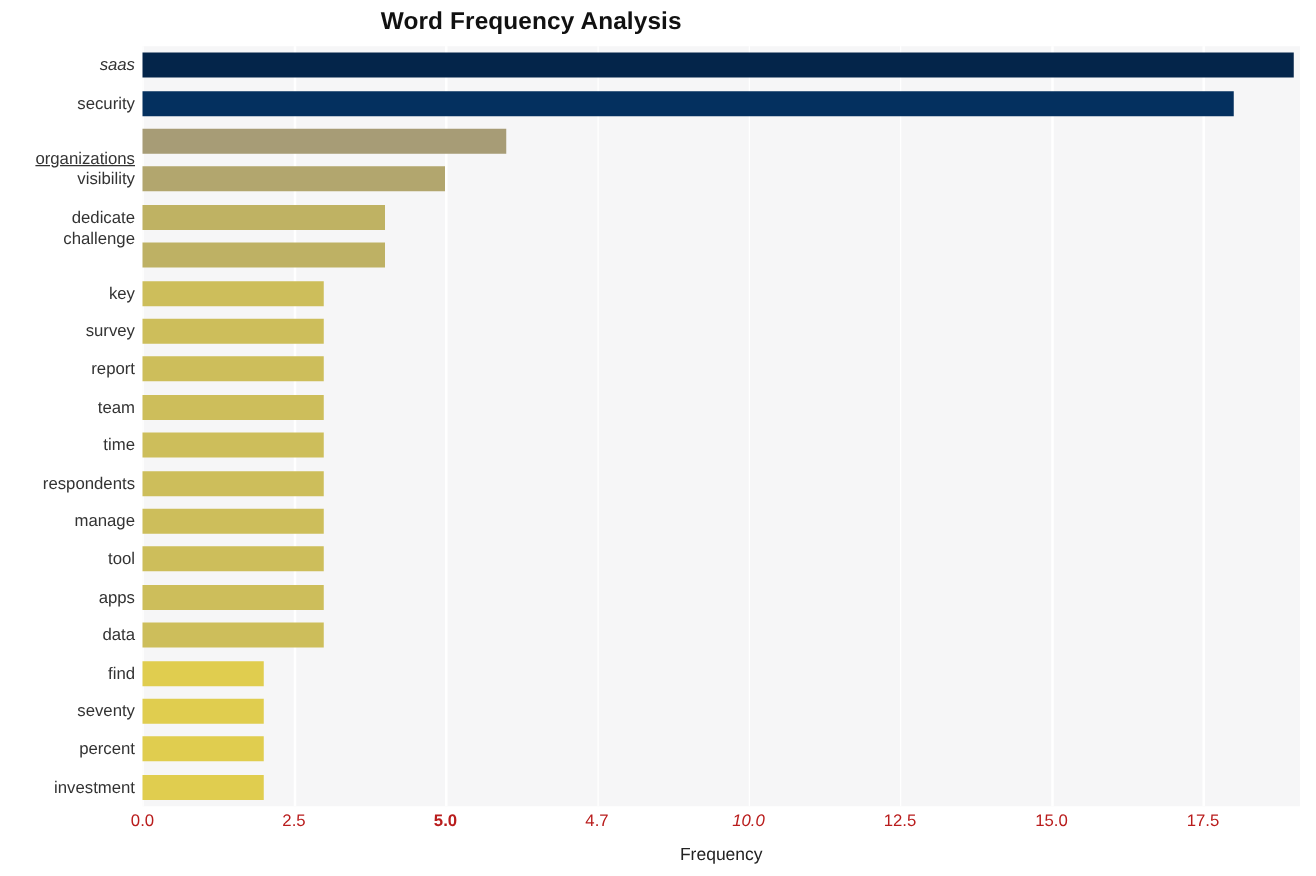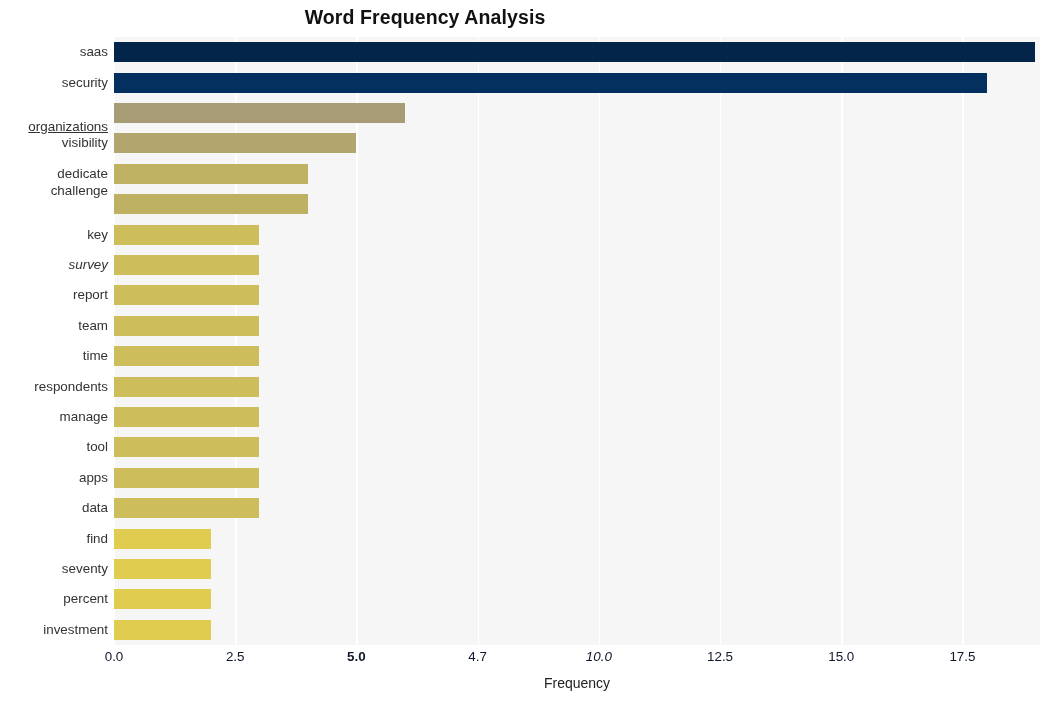--- a/index.html
+++ b/index.html
@@ -82,21 +82,21 @@
     left: 0;
     top: 650px;
     width: 1053px;
     height: 24px;
   }
   .xtick-label {
     position: absolute;
     top: 0;
     transform: translateX(-50%);
     font-size: 13.4px;
-    color: #0f172a;
+    color: #b91c1c;
     white-space: nowrap;
     line-height: 1;
   }
   #xaxis-title {
     position: absolute;
     left: 114px;
     top: 675px;
     width: 926px;
     text-align: center;
     font-size: 14px;
@@ -139,28 +139,28 @@
         <div class="bar" style="top: 430.768px; height: 20.064px; width: 145.445px; background: rgb(205, 190, 91);"></div>
         <div class="bar" style="top: 461.168px; height: 20.064px; width: 145.445px; background: rgb(205, 190, 91);"></div>
         <div class="bar" style="top: 491.568px; height: 20.064px; width: 96.9634px; background: rgb(224, 205, 79);"></div>
         <div class="bar" style="top: 521.968px; height: 20.064px; width: 96.9634px; background: rgb(224, 205, 79);"></div>
         <div class="bar" style="top: 552.368px; height: 20.064px; width: 96.9634px; background: rgb(224, 205, 79);"></div>
         <div class="bar" style="top: 582.768px; height: 20.064px; width: 96.9634px; background: rgb(224, 205, 79);"></div>
       </div>
   </div>
 
   <div id="ylabels-layer">
-      <div class="ytick-label" style="top: 8.2px;">saas</div>
+      <div class="ytick-label" style="top: 8.2px; font-style: italic;">saas</div>
       <div class="ytick-label" style="top: 38.6px;">security</div>
       <div class="ytick-label" style="top: 83px; text-decoration: underline;">organizations</div>
       <div class="ytick-label" style="top: 99.4px;">visibility</div>
       <div class="ytick-label" style="top: 129.8px;">dedicate</div>
       <div class="ytick-label" style="top: 147px;">challenge</div>
       <div class="ytick-label" style="top: 190.6px;">key</div>
-      <div class="ytick-label" style="top: 221px; font-style: italic;">survey</div>
+      <div class="ytick-label" style="top: 221px;">survey</div>
       <div class="ytick-label" style="top: 251.4px;">report</div>
       <div class="ytick-label" style="top: 281.8px;">team</div>
       <div class="ytick-label" style="top: 312.2px;">time</div>
       <div class="ytick-label" style="top: 342.6px;">respondents</div>
       <div class="ytick-label" style="top: 373px;">manage</div>
       <div class="ytick-label" style="top: 403.4px; margin-left: 15px;">tool</div>
       <div class="ytick-label" style="top: 433.8px;">apps</div>
       <div class="ytick-label" style="top: 464.2px;">data</div>
       <div class="ytick-label" style="top: 494.6px;">find</div>
       <div class="ytick-label" style="top: 525px;">seventy</div>

